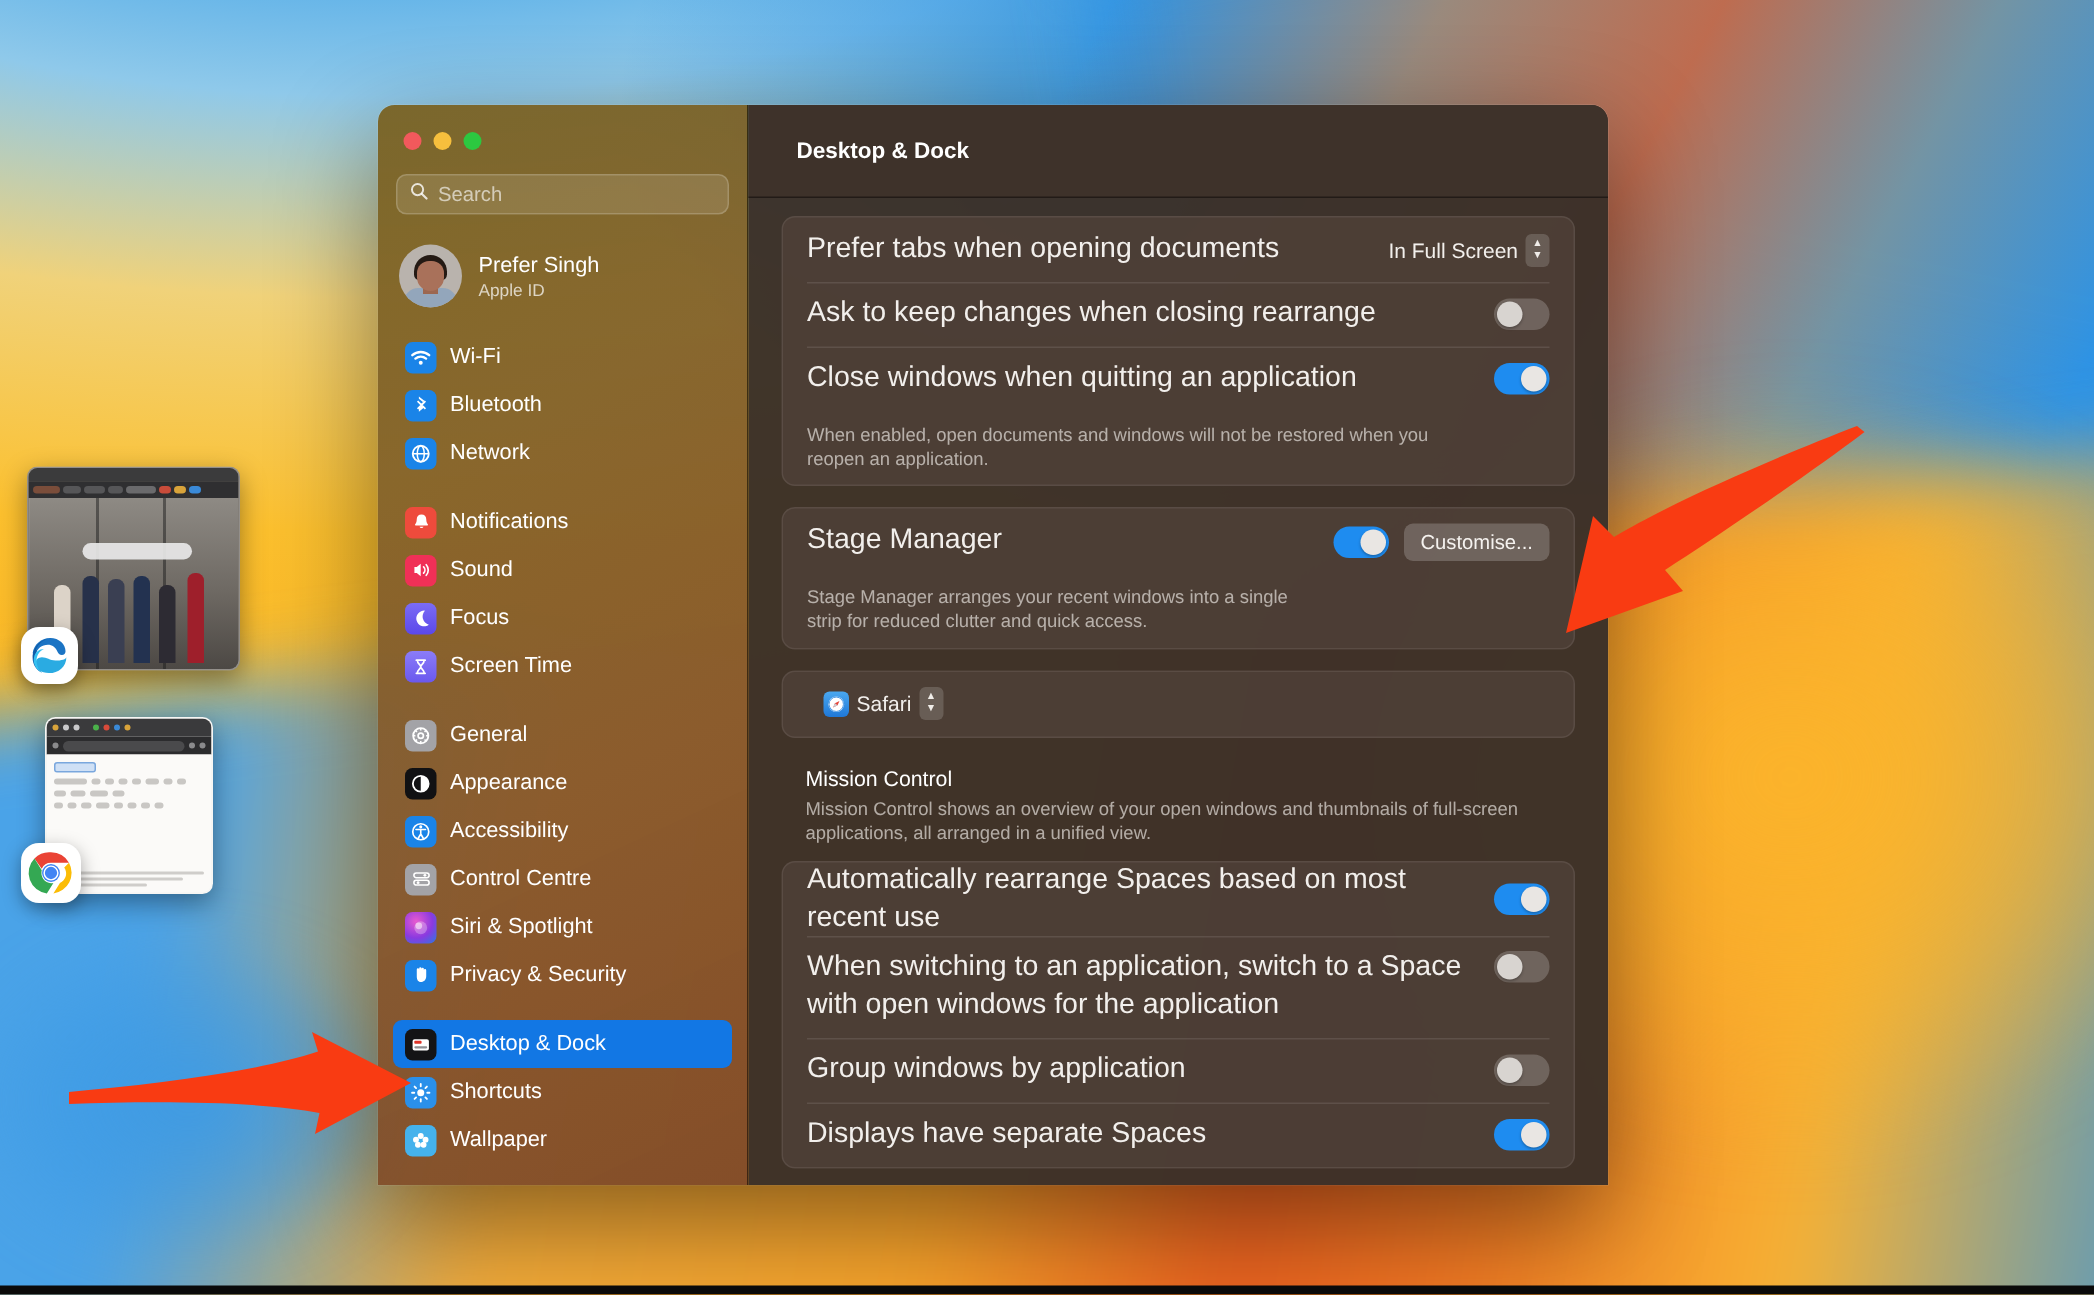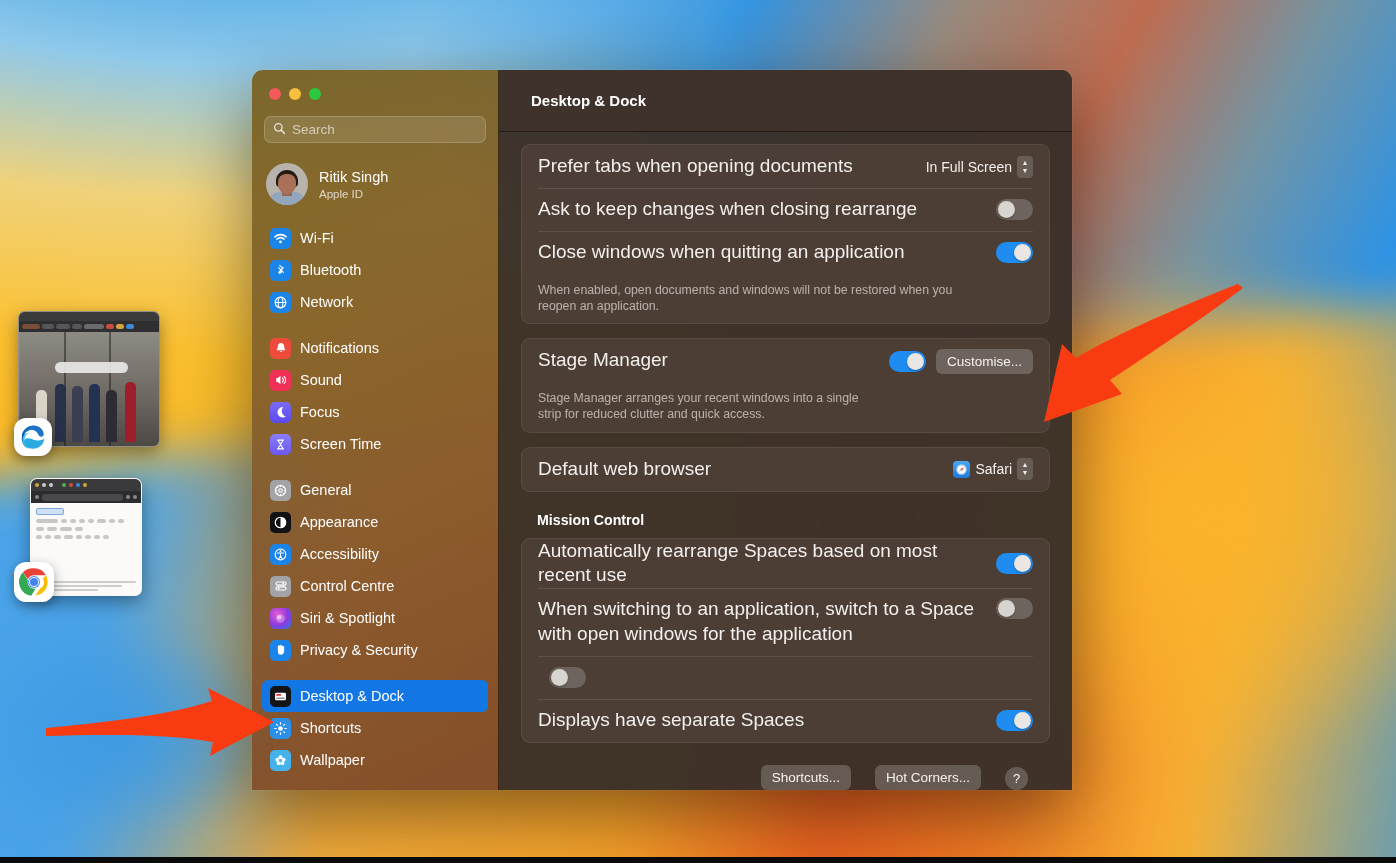--- a/index.html
+++ b/index.html
@@ -324,21 +324,21 @@
     cursor: default;
   }
   .safari-badge {
     width: 17px; height: 17px; border-radius: 4px;
     background: linear-gradient(180deg,#4aa8f0,#1f78d8);
     display: flex; align-items: center; justify-content: center;
     flex: 0 0 17px;
   }
 
   .section-head { padding: 6px 16px 10px 16px; }
-  .section-title { color: #fff; font-size: 14.2px; font-weight: bold; }
+  .section-title { color: #fff; font-size: 14.2px; font-weight: normal; }
   .section-desc {
     color: rgba(235,230,226,0.68);
     font-size: 12.3px; line-height: 1.35; margin-top: 3px;
     max-width: 500px;
   }
 
   .footer-btns {
     display: flex; justify-content: flex-end; align-items: flex-end;
     gap: 24px;
     padding: 8px 22px 0 22px;
@@ -489,21 +489,21 @@
       </div>
 
       <div class="account">
         <div class="avatar">
           <div class="shirt"></div>
             <div class="neck"></div>
           <div class="hair"></div>
             <div class="face"></div>
         </div>
         <div>
-          <div class="acct-name">Ritik Singh</div>
+          <div class="acct-name">Prefer Singh</div>
           <div class="acct-sub">Apple ID</div>
         </div>
       </div>
 
       <div class="nav-list">
 
         <div class="nav-group">
           <div class="nav-item">
             <span class="nav-icon" style="background:#1a84e8">
               <svg width="15" height="15" viewBox="0 0 16 16" aria-hidden="true">
@@ -731,21 +731,20 @@
               <div class="toggle on">
                   <span class="knob"></span>
                 </div>
               <button class="btn">Customise...</button>
             </div>
           </div>
         </div>
 
         <div class="card">
           <div class="row">
-            <div class="row-label">Default web browser</div>
             <div class="row-right">
               <div class="popup">
                 <span class="safari-badge">
                   <svg width="13" height="13" viewBox="0 0 16 16" aria-hidden="true">
                     <circle cx="8" cy="8" r="6.4" fill="#fff"></circle>
                     <circle cx="8" cy="8" r="5.9" fill="none" stroke="#2a86e0" stroke-width="0.7"></circle>
                     <path d="M10.6 5.4L6.9 7.1 5.4 10.6 9.1 8.9z" fill="#e5453a"></path>
                     <path d="M5.4 10.6L9.1 8.9 6.9 7.1z" fill="#c8cdd4"></path>
                   </svg>
                 </span>
@@ -754,20 +753,21 @@
                   <span class="ar">▲</span>
                     <span class="ar">▼</span>
                 </span>
               </div>
             </div>
           </div>
         </div>
 
         <div class="section-head">
           <div class="section-title">Mission Control</div>
+          <div class="section-desc">Mission Control shows an overview of your open windows and thumbnails of full-screen applications, all arranged in a unified view.</div>
         </div>
 
         <div class="card">
           <div class="row">
             <div class="row-label">Automatically rearrange Spaces based on most recent use</div>
             <div class="row-right">
               <div class="toggle on">
                   <span class="knob"></span>
                 </div>
             </div>
@@ -776,20 +776,21 @@
             <div class="row-stack">
               <div class="row-label" style="max-width:440px">When switching to an application, switch to a Space with open windows for the application</div>
             </div>
             <div class="row-right" style="align-self:flex-start;padding-top:10px">
               <div class="toggle">
                   <span class="knob"></span>
                 </div>
             </div>
           </div>
           <div class="row">
+            <div class="row-label">Group windows by application</div>
             <div class="row-right">
               <div class="toggle">
                   <span class="knob"></span>
                 </div>
             </div>
           </div>
           <div class="row">
             <div class="row-label">Displays have separate Spaces</div>
             <div class="row-right">
               <div class="toggle on">

